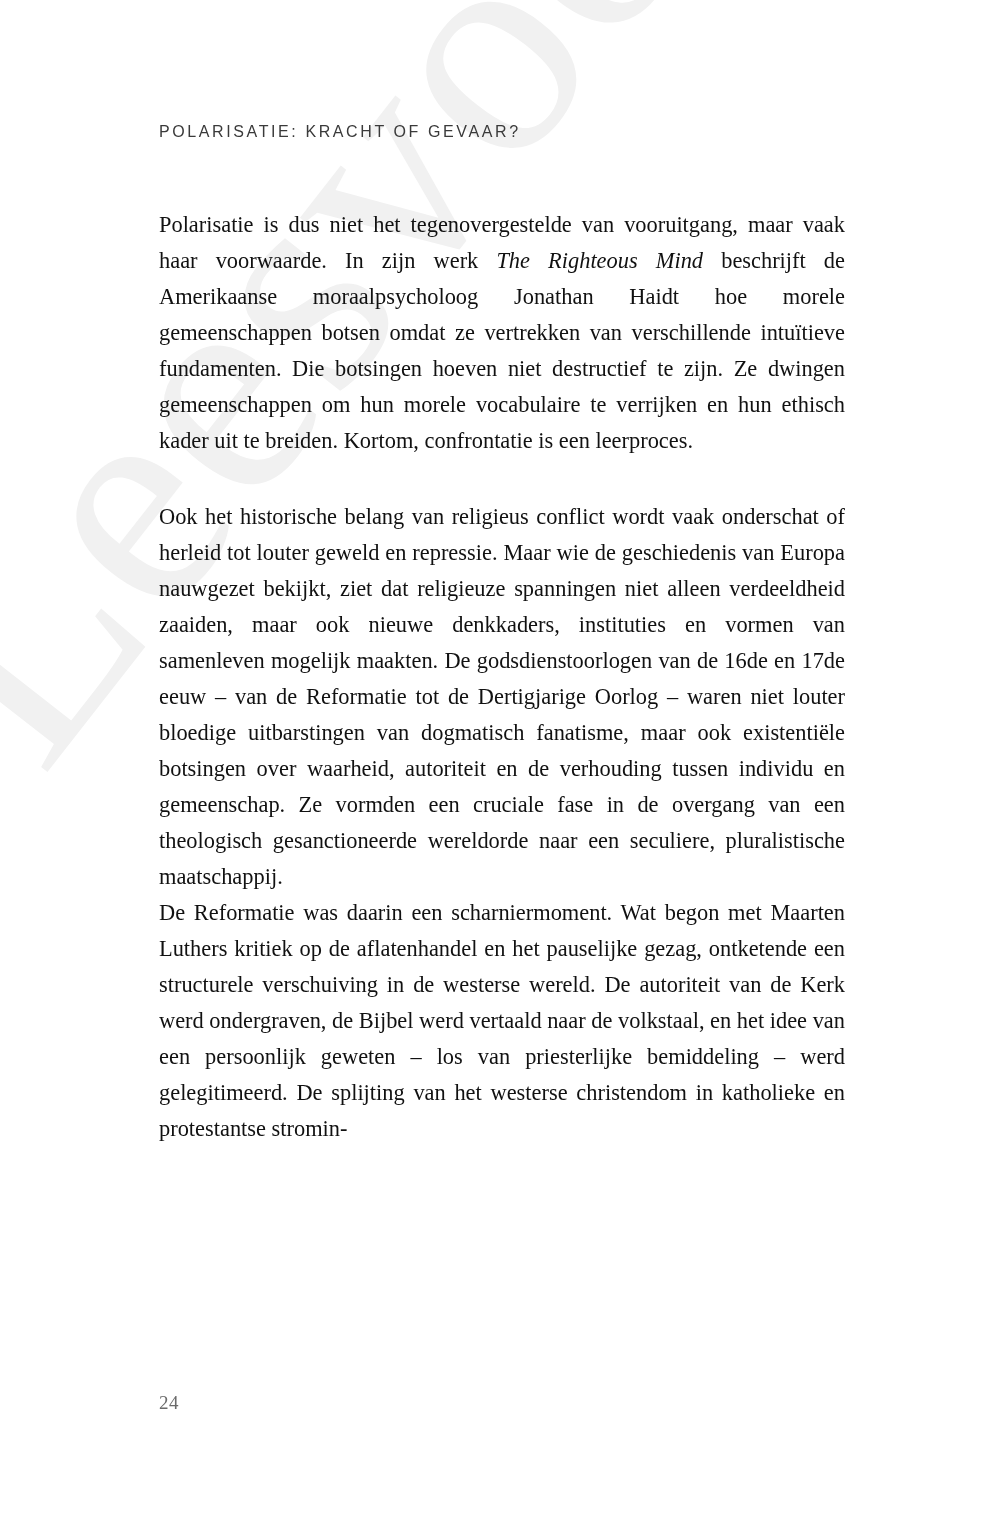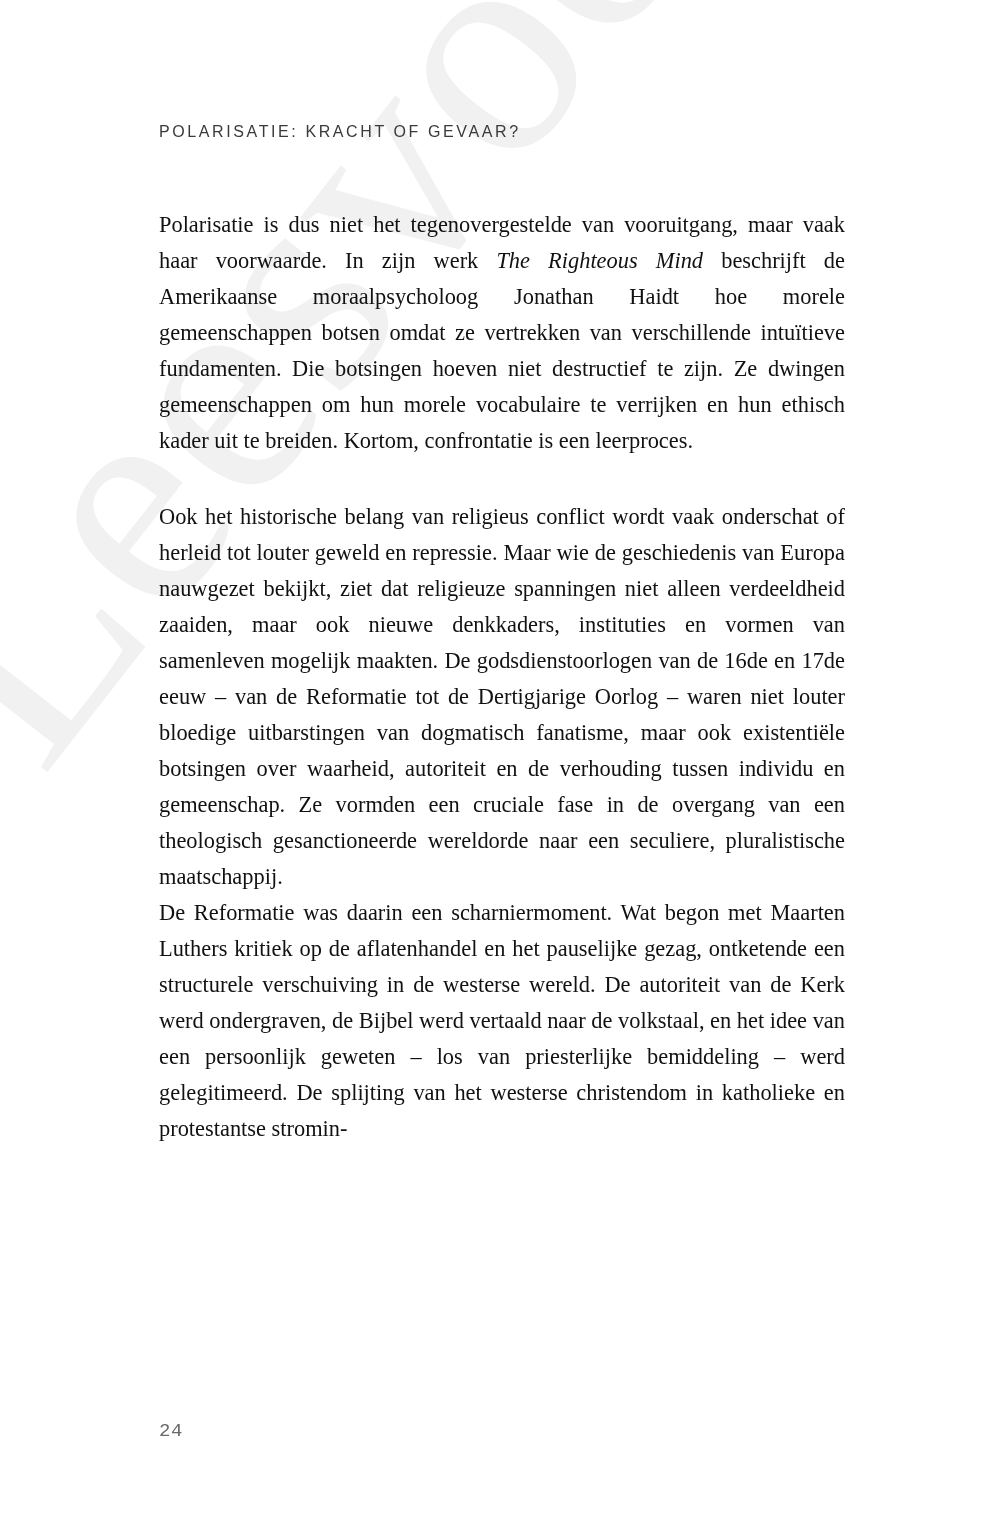--- a/index.html
+++ b/index.html
@@ -89,26 +89,25 @@
     text-align: center;
     line-height: 1.25;
     letter-spacing: 0.1px;
   }
 
   .folio {
     position: absolute;
     left: 159px;
     top: 1392px;
     z-index: 2;
-    font-family: Liberation Mono, monospace;
+    font-family: Liberation Serif, serif;
     font-size: 19px;
     font-weight: 400;
     color: #6a6a6a;
     letter-spacing: 0.5px;
-    margin-top: 28px;
   }
 </style>
 </head>
 <body>
 
 <div class="page">
 
   <div class="watermark-layer">
     <div class="watermark-text">Leesvoorbeeld</div>
   </div>

